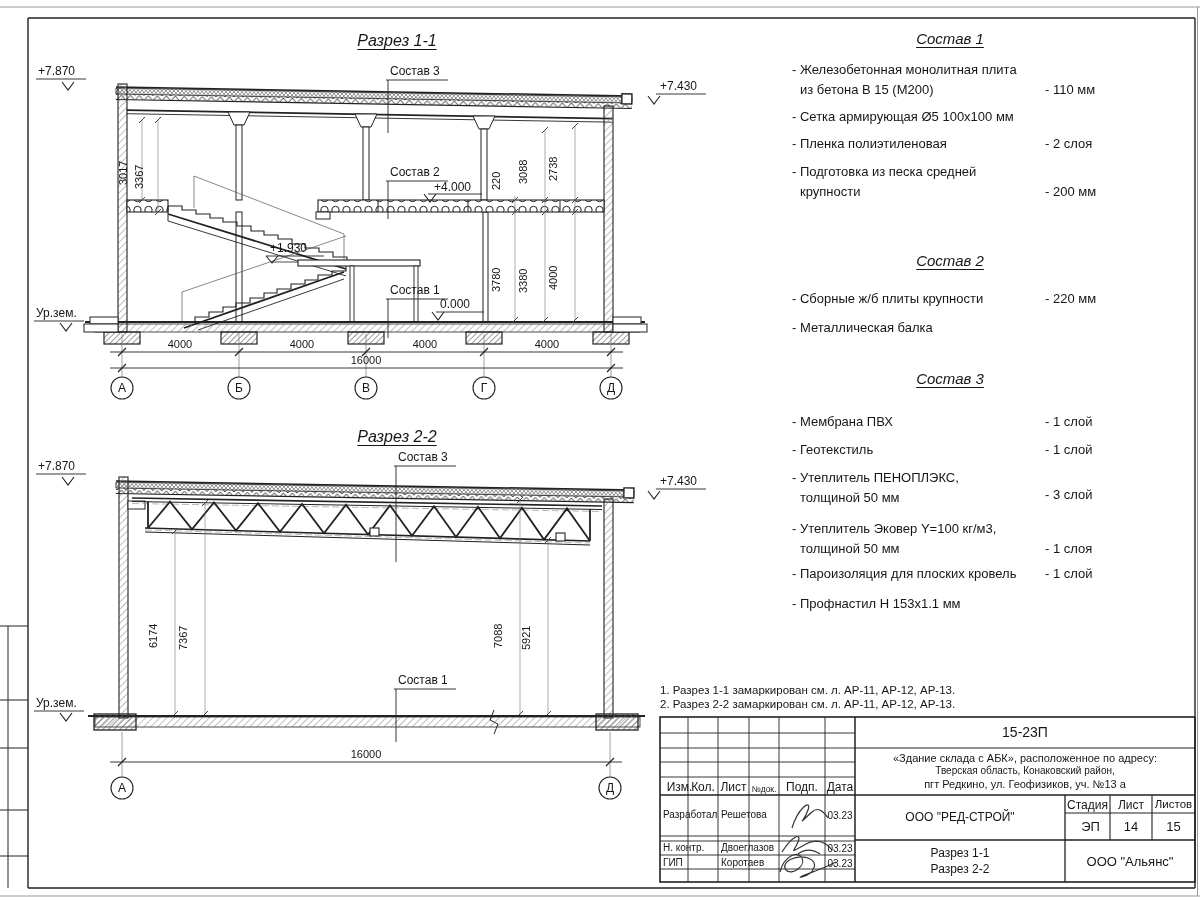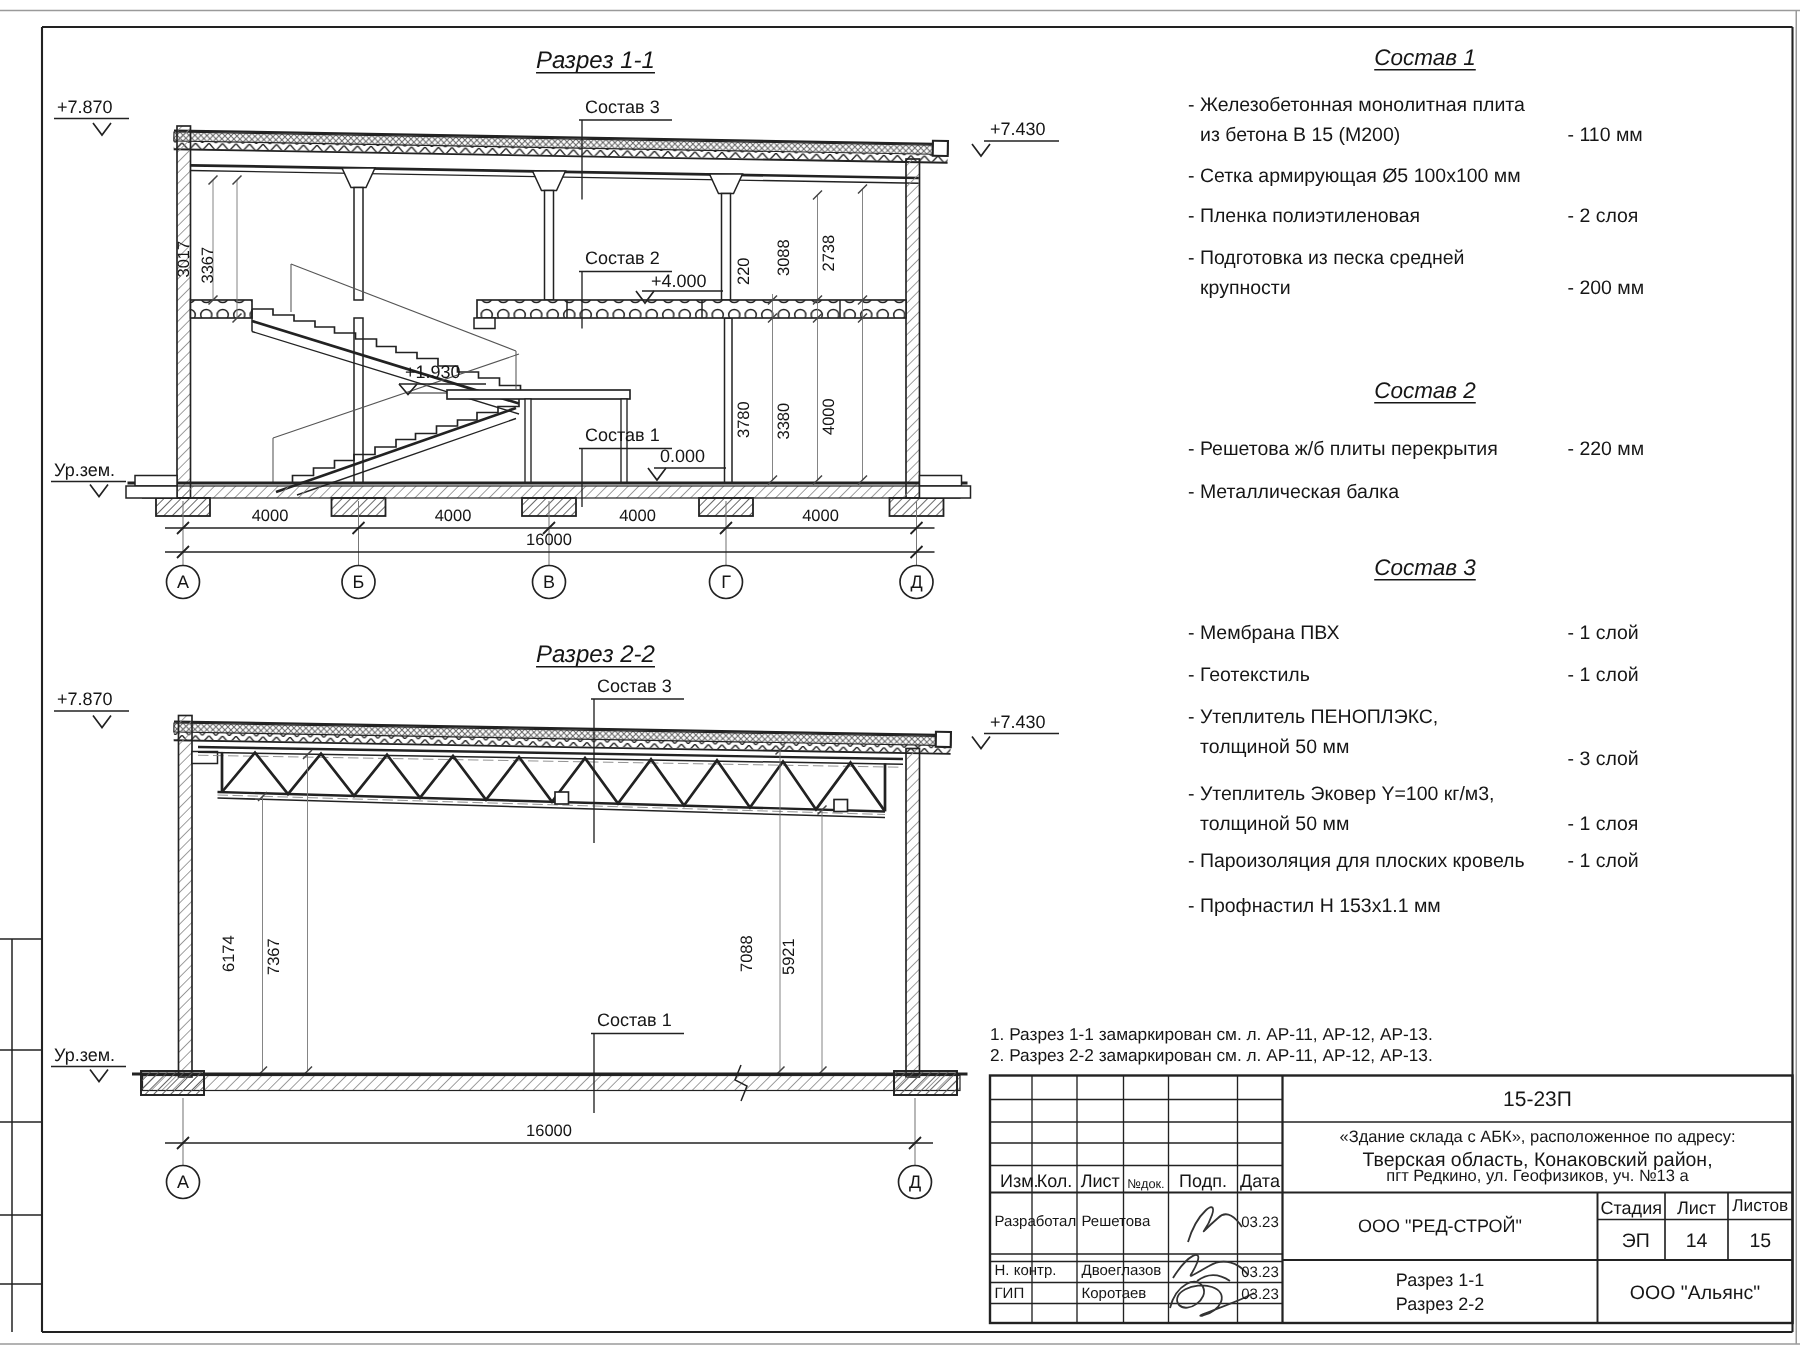--- a/index.html
+++ b/index.html
@@ -364,60 +364,60 @@
   <span class="spec-val">-  2 слоя</span>
 </div>
 <div class="spec-item" style="top:162px;">
   <div>- Подготовка из песка средней</div>
   <div style="padding-left:8px;">крупности</div>
   <span class="spec-val" style="top:20px;">- 200 мм</span>
 </div>
 
 <div class="lbl spec-h" style="left:780px;top:252px;">Состав 2</div>
 <div class="spec-item" style="top:289px;">
-  <div>- Решетова ж/б плиты перекрытия</div>
+  <div>- Сборные ж/б плиты крупности</div>
   <span class="spec-val">- 220 мм</span>
 </div>
 <div class="spec-item" style="top:318px;">
   <div>- Металлическая балка</div>
 </div>
 
 <div class="lbl spec-h" style="left:780px;top:370px;">Состав 3</div>
 <div class="spec-item" style="top:412px;">
   <div>- Мембрана ПВХ</div>
   <span class="spec-val">- 1 слой</span>
 </div>
 <div class="spec-item" style="top:440px;">
   <div>- Геотекстиль</div>
   <span class="spec-val">- 1 слой</span>
 </div>
 <div class="spec-item" style="top:468px;">
   <div>- Утеплитель ПЕНОПЛЭКС,</div>
   <div style="padding-left:8px;">толщиной 50 мм</div>
-  <span class="spec-val" style="top:28px;">- 3 слой</span>
+  <span class="spec-val" style="top:17px;">- 3 слой</span>
 </div>
 <div class="spec-item" style="top:519px;">
   <div>- Утеплитель Эковер Y=100 кг/м3,</div>
   <div style="padding-left:8px;">толщиной 50 мм</div>
   <span class="spec-val" style="top:20px;">- 1 слоя</span>
 </div>
 <div class="spec-item" style="top:564px;">
   <div>- Пароизоляция для плоских кровель</div>
   <span class="spec-val">- 1 слой</span>
 </div>
 <div class="spec-item" style="top:594px;">
   <div>- Профнастил Н 153х1.1 мм</div>
 </div>
 
 <div class="lbl note" style="left:660px;top:683px;">1. Разрез 1-1 замаркирован см. л. АР-11, АР-12, АР-13.</div>
 <div class="lbl note" style="left:660px;top:697px;">2. Разрез 2-2 замаркирован см. л. АР-11, АР-12, АР-13.</div>
 
 <div class="lbl tb" style="left:855px;top:724px;width:340px;font-size:14px;">15-23П</div>
 <div class="lbl tb" style="left:855px;top:752px;width:340px;font-size:11px;">«Здание склада с АБК», расположенное по адресу:</div>
-<div class="lbl tb" style="left:855px;top:765px;width:340px;font-size:13px;">Тверская область, Конаковский район,</div>
+<div class="lbl tb" style="left:855px;top:765px;width:340px;font-size:10px;">Тверская область, Конаковский район,</div>
 <div class="lbl tb" style="left:855px;top:778px;width:340px;font-size:11px;">пгт Редкино, ул. Геофизиков, уч. №13 а</div>
 
 <div class="lbl tb" style="left:660px;top:780px;width:39px;">Изм.</div>
 <div class="lbl tb" style="left:688px;top:780px;width:30px;">Кол.</div>
 <div class="lbl tb" style="left:718px;top:780px;width:31px;">Лист</div>
 <div class="lbl tb" style="left:749px;top:784px;width:30px;font-size:8.5px;">№док.</div>
 <div class="lbl tb" style="left:779px;top:780px;width:46px;">Подп.</div>
 <div class="lbl tb" style="left:825px;top:780px;width:30px;">Дата</div>
 
 <div class="lbl tbs" style="left:663px;top:809px;">Разработал</div>

